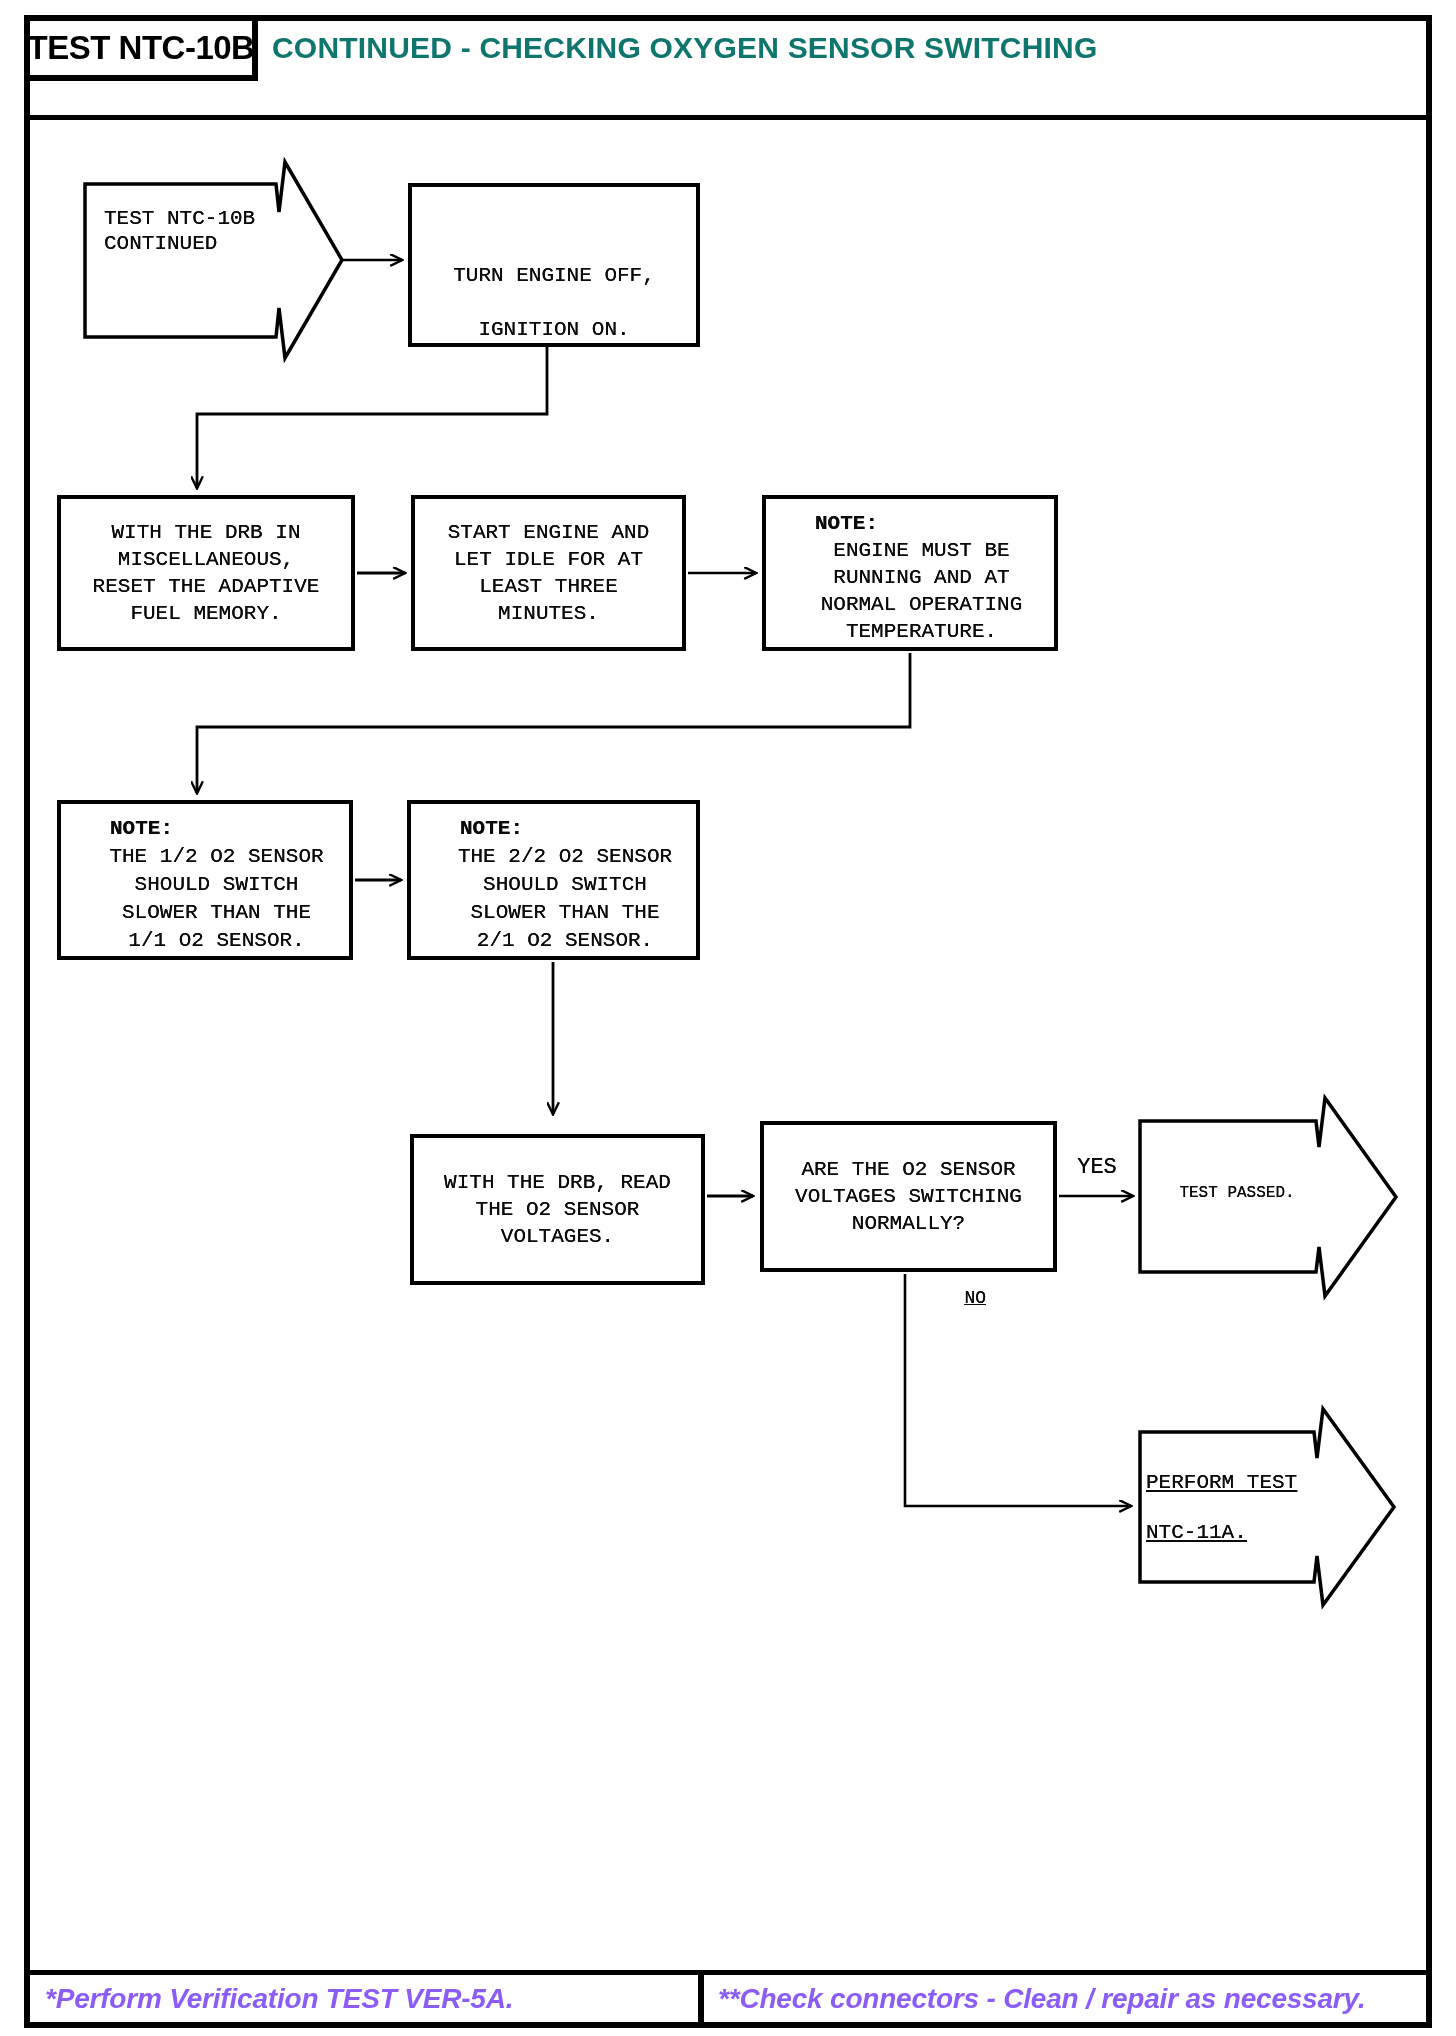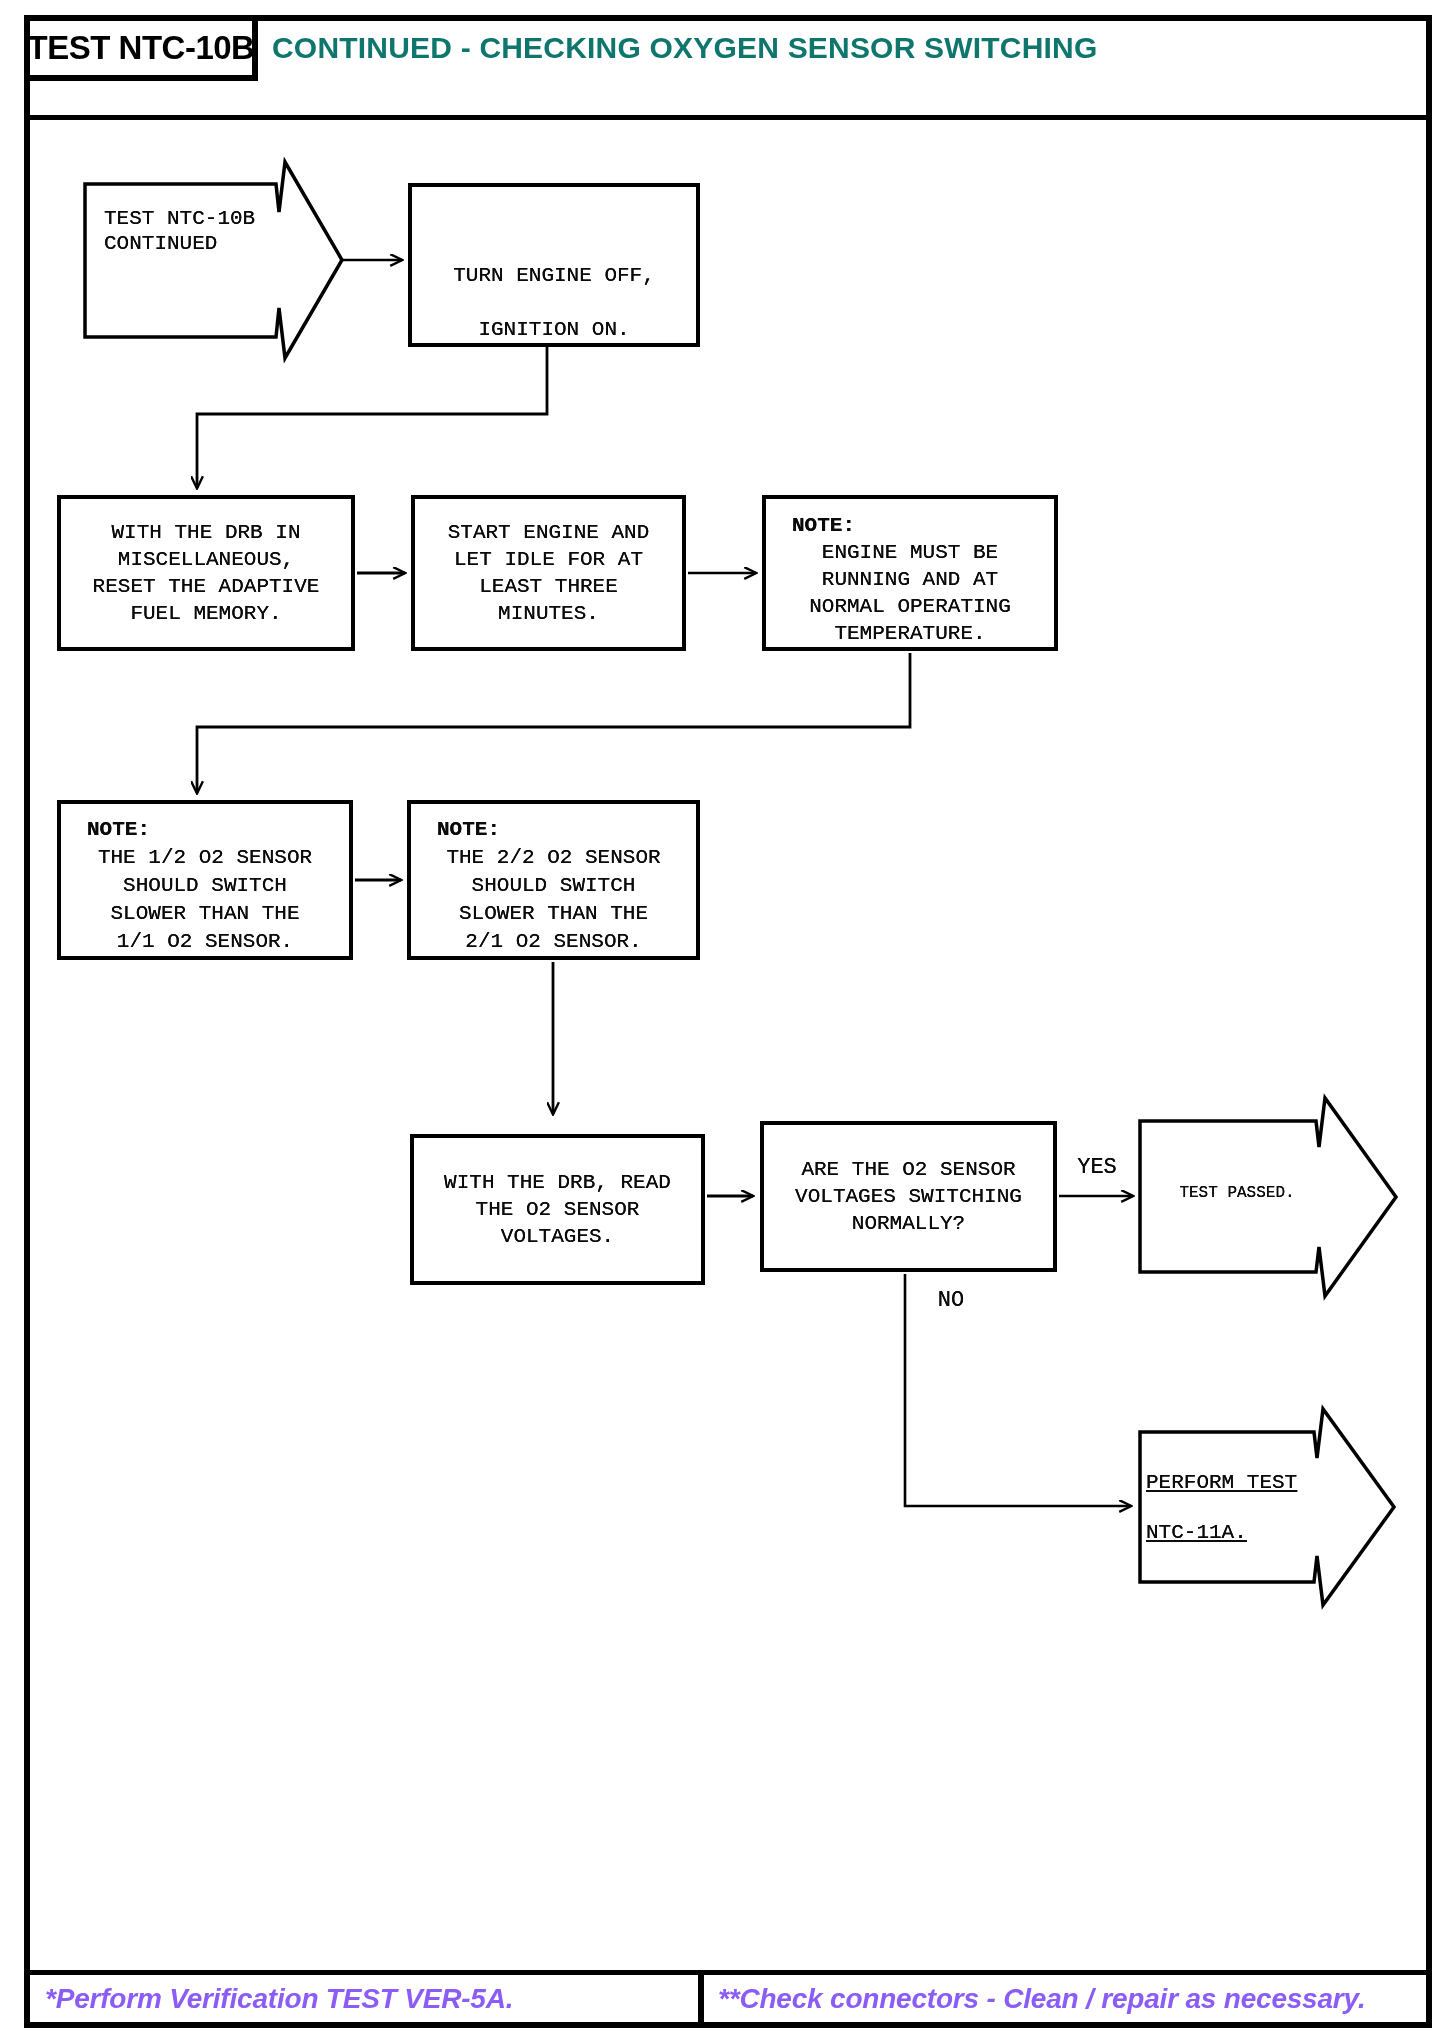--- a/index.html
+++ b/index.html
@@ -42,31 +42,31 @@
     font-family:"Liberation Mono","DejaVu Sans Mono",monospace;
     color:#0b0b0b; text-shadow:0 0 0.5px #000;
   }
   .fbox {
     position:absolute; border:4px solid #000; box-sizing:border-box; background:#fff;
     display:flex; flex-direction:column; justify-content:center;
     font-size:21px; line-height:27px;
   }
   .fbox .body { white-space:pre-line; text-align:center; }
   .fbox .note-label { font-weight:700; text-align:left; padding-left:26px; }
-  .notebox { justify-content:flex-end; }
+  .notebox { justify-content:center;padding-left:23px; }
 
   .freefloat {
     position:absolute; font-family:"Liberation Mono","DejaVu Sans Mono",monospace;
     color:#0b0b0b; text-shadow:0 0 0.5px #000; white-space:pre-line;
   }
   .start-text   { left:104px; top:206px; width:175px; font-size:21px; line-height:25px; text-align:left; }
   .passed-text  { left:1146px; top:1184px; width:182px; font-size:16px; text-align:center; }
   .perform-text { left:1146px; top:1470px; width:180px; font-size:21px; line-height:25px; text-align:left;text-decoration:underline; }
   .yes-label    { left:1062px; top:1155px; width:70px; font-size:22px; text-align:center; }
-  .no-label     { left:916px;  top:1288px; width:70px; font-size:22px; text-align:center; }
+  .no-label     { left:916px;  top:1288px; width:70px; font-size:18px; text-align:right;text-decoration:underline; }
 
   
   .b-turn-off   { left:408px; top:183px;  width:292px; height:164px;justify-content:flex-end; }
   .b-reset      { left:57px;  top:495px;  width:298px; height:156px; }
   .b-start-eng  { left:411px; top:495px;  width:275px; height:156px; }
   .b-note-eng   { left:762px; top:495px;  width:296px; height:156px; padding-top:8px; }
   .b-note1      { left:57px;  top:800px;  width:296px; height:160px; padding-top:10px; font-size:21px; line-height:28px; }
   .b-note2      { left:407px; top:800px;  width:293px; height:160px; padding-top:10px; font-size:21px; line-height:28px; }
   .b-read       { left:410px; top:1121px; width:295px; height:151px;margin-top:13px; }
   .b-decision   { left:760px; top:1121px; width:297px; height:151px; }

